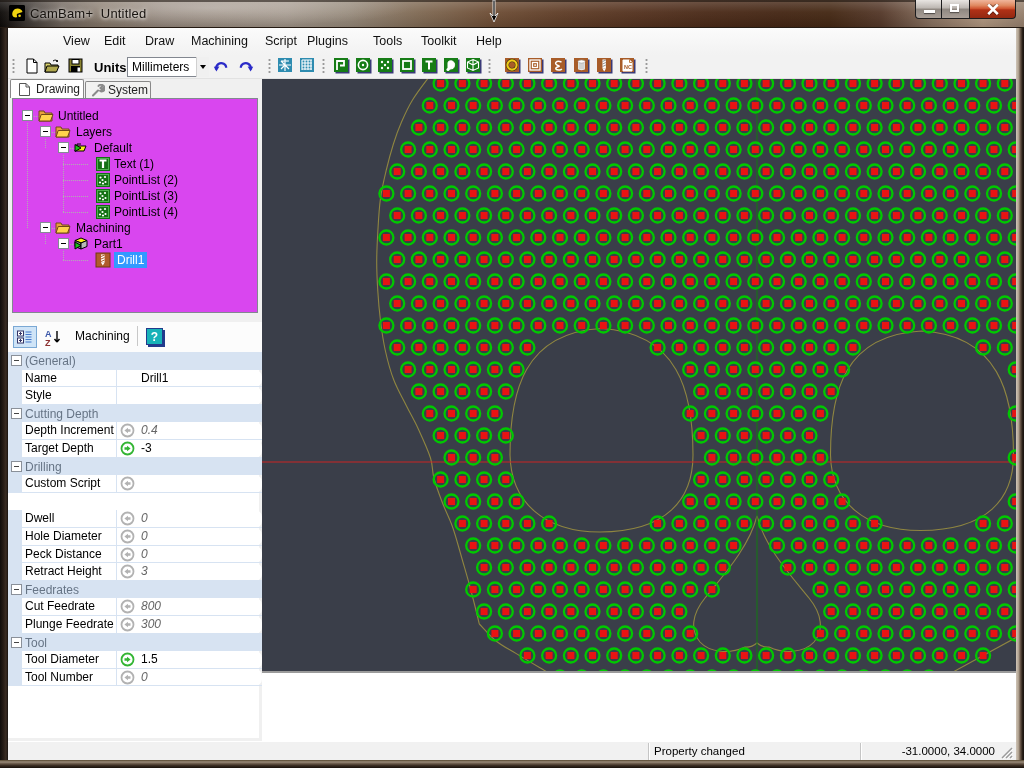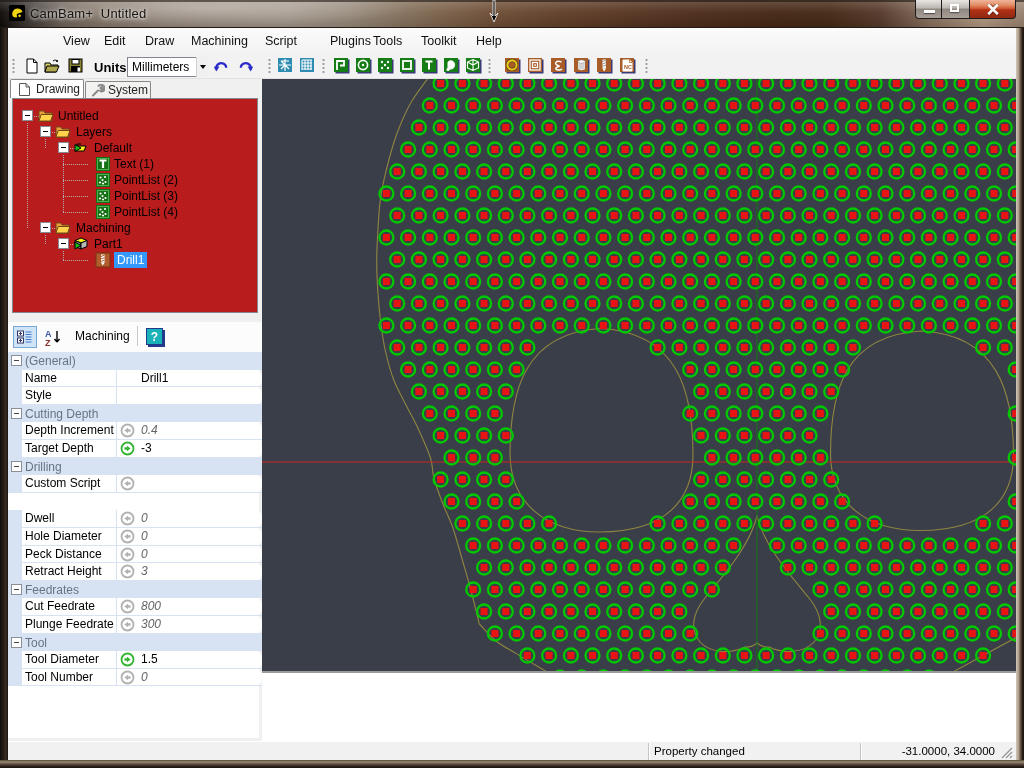--- a/index.html
+++ b/index.html
@@ -71,21 +71,21 @@
   background:#f0f0f0; border-left:1px solid #d0d0d0; }
 #unitsarr:after { content:""; position:absolute; left:3px; top:8px;
   border:3.5px solid transparent; border-top:4px solid #000; }
 
 
 #leftpane { left:8px; top:79px; width:254px; height:662px; background:#f0f0f0; }
 .tab { position:absolute; top:0; height:19px; font-size:12px; color:#222;
   border:1px solid #888; border-bottom:none; border-radius:2px 2px 0 0; }
 #tab1 { left:2px; width:74px; background:#fff; z-index:2; }
 #tab2 { left:77px; width:66px; background:#f2f2f1; top:2px; height:17px; }
-#treebox { left:4px; top:19px; width:246px; height:215px; background:#b91c1c;
+#treebox { left:4px; top:19px; width:246px; height:215px; background:#d946ef;
   border:1px solid #828790; overflow:hidden; }
 .trow { position:absolute; height:16px; font-size:12px; color:#000;
   line-height:16px; }
 .texp { position:absolute; width:11px; height:11px; background:#fff;
   border:1px solid #848b94; }
 .texp:after { content:""; position:absolute; left:2px; top:4px; width:5px;
   height:1px; background:#000; }
 .ticn { position:absolute; width:16px; height:16px; }
 .dotv { position:absolute; width:1px;
   background-image:linear-gradient(#b0b0b0 1px, transparent 1px);
@@ -162,21 +162,21 @@
   <div id="bright" class="abs"></div>
   <div id="bbottom" class="abs"></div>
 
   <div id="menubar" class="abs">
     <div class="mitem sel" style="left:14px">File</div>
     <div class="mitem" style="left:49px">View</div>
     <div class="mitem" style="left:90px">Edit</div>
     <div class="mitem" style="left:131px">Draw</div>
     <div class="mitem" style="left:177px">Machining</div>
     <div class="mitem" style="left:251px">Script</div>
-    <div class="mitem" style="left:316px">Plugins</div>
+    <div class="mitem" style="left:293px">Plugins</div>
     <div class="mitem" style="left:359px">Tools</div>
     <div class="mitem" style="left:407px">Toolkit</div>
     <div class="mitem" style="left:462px">Help</div>
   </div>
 
   <div id="toolbar" class="abs">
     <div class="grip" style="left:4px"></div>
     <svg class="ticon" style="left:16px" width="16" height="16" viewBox="0 0 16 16">
         <path d="M3,1 L9.5,1 L13,4.5 L13,15 L3,15 Z" fill="#fff" stroke="#000"></path>
         <path d="M9.5,1 L9.5,4.5 L13,4.5" fill="none" stroke="#000"></path>

